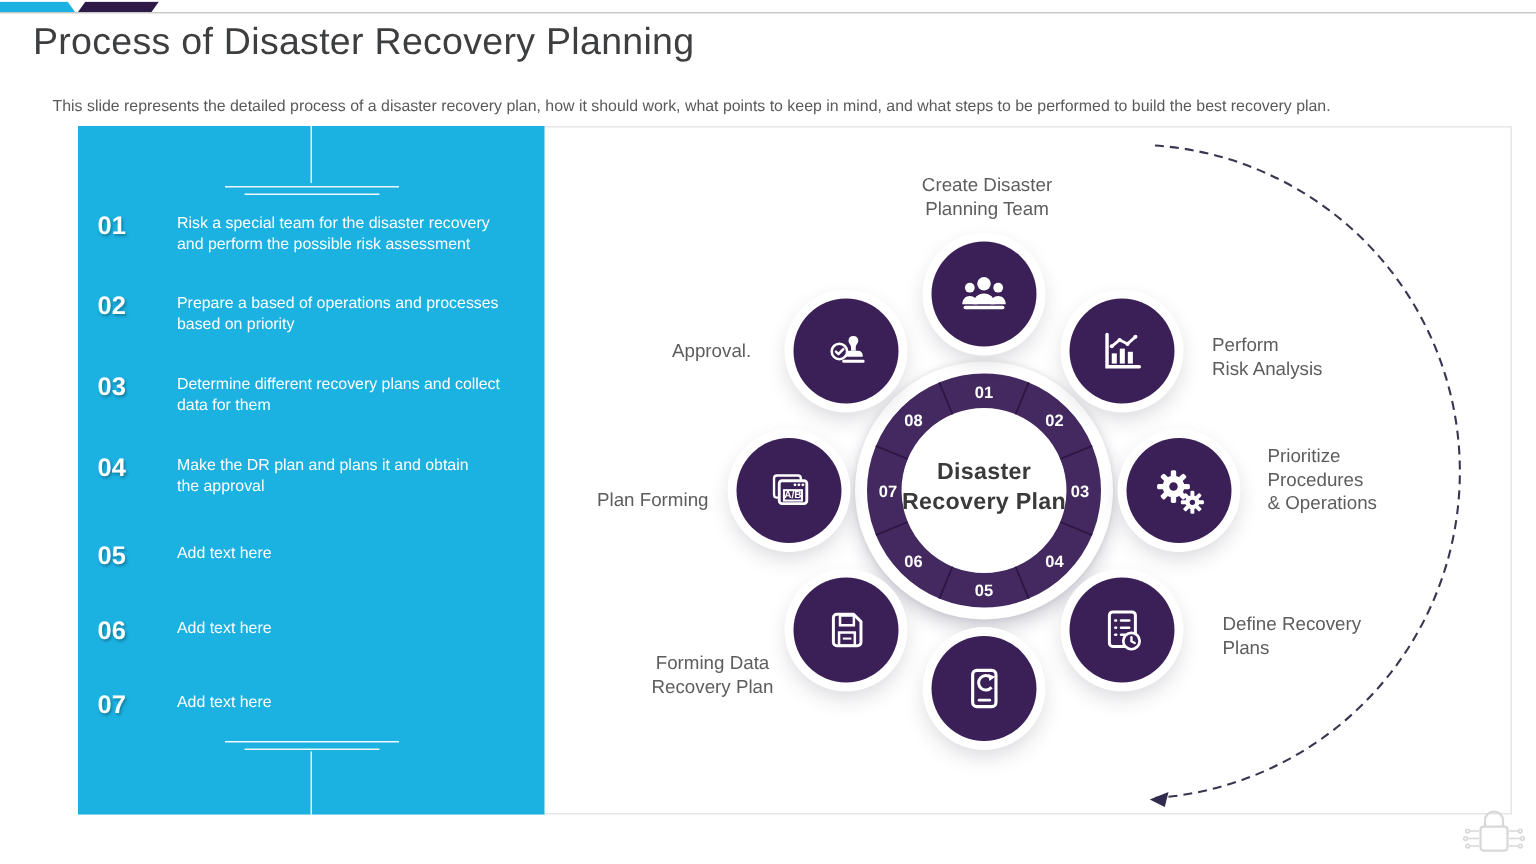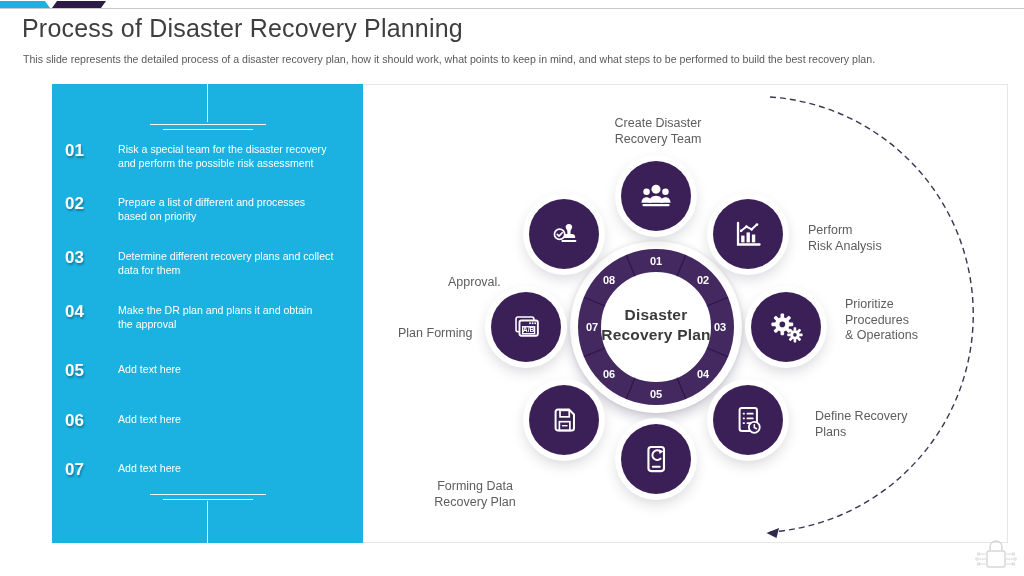--- a/index.html
+++ b/index.html
@@ -7,21 +7,21 @@
          font-family:"Liberation Sans",sans-serif;}
 
   
   .accent{position:absolute;top:1px;height:7px;}
   .accent-cyan{left:0;width:50px;background:#1BB1E1;clip-path:polygon(0 0,45px 0,50px 100%,0 100%);}
   .accent-purple{left:52px;width:54px;background:#2E1A47;clip-path:polygon(5px 0,54px 0,49px 100%,0 100%);}
   .top-rule{position:absolute;left:0;top:8px;width:1024px;height:1px;background:#c9c9c9;}
 
   .title{position:absolute;left:22px;top:14px;margin:0;font-size:25px;font-weight:400;
          color:#3d3e40;letter-spacing:.2px;}
-  .subtitle{position:absolute;left:23px;top:53px;margin:0;font-size:10.6px;color:#5a5a5a;}
+  .subtitle{position:absolute;left:23px;top:53px;margin:12px;font-size:10.6px;color:#5a5a5a;}
 
   .frame{position:absolute;left:52px;top:84px;width:956px;height:459px;
          border:1px solid #e6e6e6;box-sizing:border-box;background:#fff;}
 
   
   .panel{position:absolute;left:52px;top:84px;width:311px;height:459px;background:#1BB1E1;}
   .deco{position:absolute;background:rgba(255,255,255,.92);}
   .deco-top-v{left:155px;top:0;width:1px;height:38px;}
   .deco-top-h1{left:98px;top:40px;width:116px;height:1px;}
   .deco-top-h2{left:111px;top:45px;width:90px;height:1px;}
@@ -55,23 +55,23 @@
   .node-b{left:621px;top:424px;}    .node-bl{left:529px;top:385px;}
   .node-l{left:491px;top:292px;}    .node-tl{left:529px;top:199px;}
 
   .node-label{position:absolute;color:#5d5d5d;font-size:12.5px;line-height:15.5px;
               white-space:pre-line;}
   .lbl-create{left:578px;top:116px;width:160px;text-align:center;}
   .lbl-risk{left:808px;top:223px;}
   .lbl-prioritize{left:845px;top:297px;}
   .lbl-define{left:815px;top:409px;}
   .lbl-data{left:580px;top:511px;width:164px;text-align:center;}
-  .lbl-forming{left:396px;top:435px;width:158px;text-align:center;margin-top:44px;}
+  .lbl-forming{left:396px;top:435px;width:158px;text-align:center;}
   .lbl-testing{left:398px;top:326px;}
-  .lbl-approval{left:448px;top:227px;margin-top:48px;}
+  .lbl-approval{left:448px;top:227px;}
 
   .lock-deco{position:absolute;left:970px;top:535px;width:52px;height:42px;}
 </style>
 </head>
 <body>
 
 <div id="slide">
 
   <div class="accent accent-cyan"></div>
   <div class="accent accent-purple"></div>
@@ -90,21 +90,21 @@
     <div class="deco deco-bot-h2"></div>
     <div class="deco deco-bot-v"></div>
 
     <div class="step" style="top:59px">
       <div class="step-num">01</div>
       <div class="step-text">Risk a special team for the disaster recovery
 and perform the possible risk assessment</div>
     </div>
     <div class="step" style="top:112px">
       <div class="step-num">02</div>
-      <div class="step-text">Prepare a list of different and processes
+      <div class="step-text">Prepare a based of operations and processes
 based on priority</div>
     </div>
     <div class="step" style="top:166px">
       <div class="step-num">03</div>
       <div class="step-text">Determine different recovery plans and collect
 data for them</div>
     </div>
     <div class="step" style="top:220px">
       <div class="step-num">04</div>
       <div class="step-text">Make the DR plan and plans it and obtain
@@ -258,21 +258,21 @@
     <svg viewBox="0 0 40 40">
       <path d="M24.7 10.5 c2 0 3.1 1.3 3.1 2.9 c0 1.9 -1.6 2.3 -1.6 4.6 v1.9 h-3 v-1.9 c0 -2.3 -1.6 -2.7 -1.6 -4.6 c0 -1.6 1.1 -2.9 3.1 -2.9 Z" fill="#fff"></path>
       <path d="M18.8 22.7 c0-1.6 1.3-2.8 2.9-2.8 h6 c1.6 0 2.9 1.2 2.9 2.8 v1 H18.8 Z" fill="#fff"></path>
       <rect x="17.6" y="25.6" width="14.2" height="1.9" rx=".9" fill="#fff"></rect>
       <circle cx="15.8" cy="20.3" r="4.9" fill="#3A2057" stroke="#fff" stroke-width="1.6"></circle>
       <path d="M13.6 20.4 l1.6 1.6 l3.1 -3.2" fill="none" stroke="#fff" stroke-width="1.6" stroke-linecap="round" stroke-linejoin="round"></path>
     </svg>
   </div>
 
   <div class="node-label lbl-create">Create Disaster
-Recovery Team</div>
+Planning Team</div>
   <div class="node-label lbl-risk">Perform
 Risk Analysis</div>
   <div class="node-label lbl-define">Define Recovery
 Plans</div>
   <div class="node-label lbl-prioritize">Prioritize
 Procedures
 &amp; Operations</div>
   <div class="node-label lbl-forming">Forming Data
 Recovery Plan</div>
   <div class="node-label lbl-testing">Plan Forming</div>

